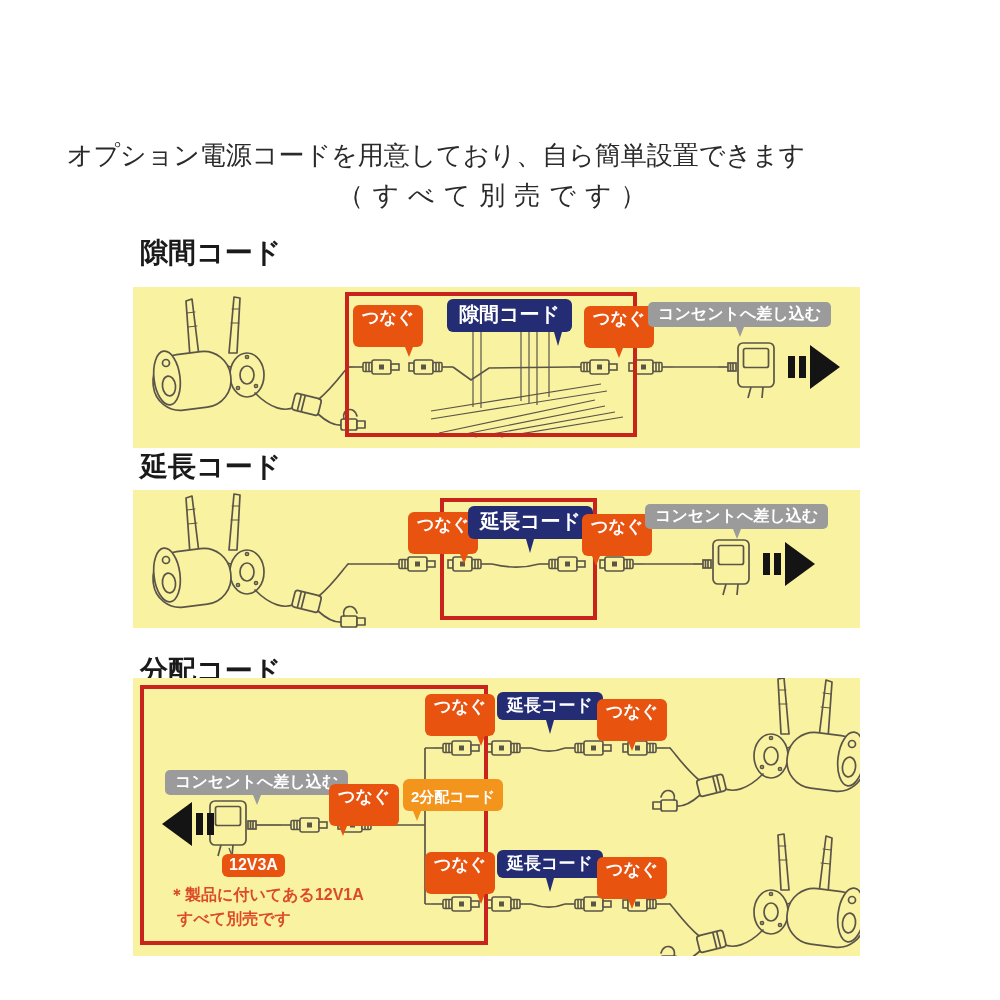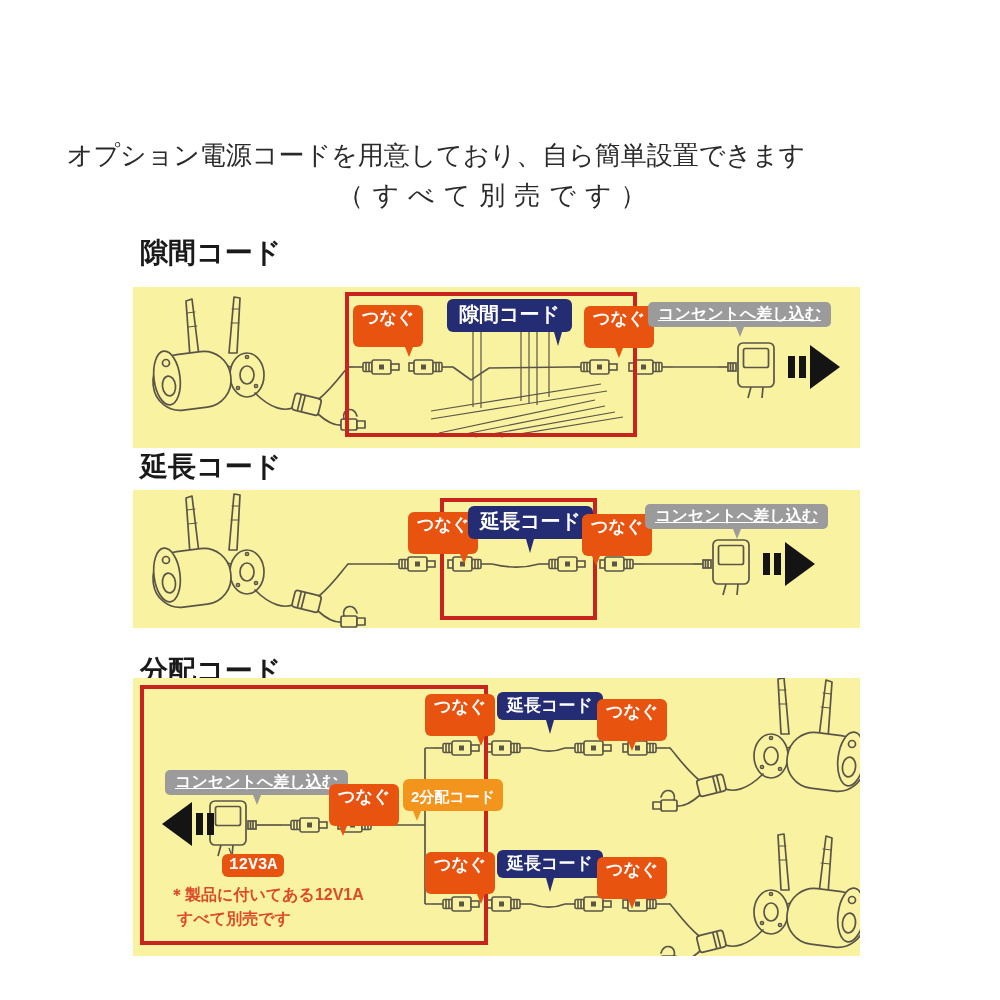--- a/index.html
+++ b/index.html
@@ -19,21 +19,21 @@
   .badge::after{content:"";position:absolute;top:100%;width:0;height:0;
                 border-left:4px solid transparent;border-right:4px solid transparent;
                 border-top:10px solid var(--bc);}
   .tail-c::after{left:50%;transform:translateX(-50%);}
   .tail-r::after{right:10px;} .tail-l::after{left:10px;} .tail-none::after{display:none;}
   .b-orange{--bc:#E8530F;background:var(--bc);font-size:17px;padding:2px 9px 19px;border-radius:6px;}
   .b-sm{font-size:16px;padding:1px 7px 2px;}
   .b-lorange{--bc:#F3941C;background:var(--bc);font-size:15px;padding:9px 8px 4px;border-radius:6px;}
   .b-navy{--bc:#242C74;background:var(--bc);font-size:20px;padding:3px 12px 5px;border-radius:6px;}
   .b-navy::after{border-top-width:14px;}
-  .b-gray{--bc:#9B9B9B;background:var(--bc);font-size:16px;padding:2px 10px 3px;border-radius:5px;text-decoration:underline;}
+  .b-gray{--bc:#9B9B9B;background:var(--bc);font-size:16px;padding:2px 10px 3px;border-radius:5px;}
   .note{position:absolute;color:#DD4A28;font-weight:bold;font-size:16px;z-index:5;white-space:nowrap;}
 </style>
 </head>
 <body>
 
 <svg width="0" height="0" style="position:absolute" aria-hidden="true">
 <defs>
   <g id="plug-m" fill="none" stroke="#5B5548" stroke-width="1.6">
     <line x1="0" y1="0" x2="10" y2="0"></line>
     <rect x="10" y="-4.5" width="9" height="9" rx="1.5" fill="#F8F2A1"></rect>
@@ -190,21 +190,21 @@
       <use href="#cam" transform="translate(742,146) scale(-1,1)"></use>
       <use href="#ffwd" transform="translate(81,124) scale(-1,1)"></use>
     </svg>
     <div class="redbox" style="left:7px;top:7px;width:348px;height:260px;"></div>
     <div class="badge b-orange tail-r" style="left:292px;top:16px;">つなぐ</div>
     <div class="badge b-navy tail-c" style="left:364px;top:14px;font-size:17px;padding:3px 10px 4px;">延長コード</div>
     <div class="badge b-orange tail-c" style="left:464px;top:21px;">つなぐ</div>
     <div class="badge b-gray tail-c" style="left:32px;top:92px;">コンセントへ差し込む</div>
     <div class="badge b-orange tail-l" style="left:196px;top:106px;">つなぐ</div>
     <div class="badge b-lorange tail-l" style="left:270px;top:101px;">2分配コード</div>
-    <div class="badge b-orange b-sm tail-none" style="left:89px;top:176px;font-family:Liberation Mono, monospace;">12V3A</div>
+    <div class="badge b-orange b-sm tail-none" style="left:89px;top:176px;">12V3A</div>
     <div class="badge b-orange tail-r" style="left:292px;top:174px;">つなぐ</div>
     <div class="badge b-navy tail-c" style="left:364px;top:172px;font-size:17px;padding:3px 10px 4px;">延長コード</div>
     <div class="badge b-orange tail-c" style="left:464px;top:179px;">つなぐ</div>
     <div class="note" style="left:36px;top:207px;">＊製品に付いてある12V1A</div>
     <div class="note" style="left:44px;top:231px;">すべて別売です</div>
   </div>
 
 </div>
 
 </body></html>

